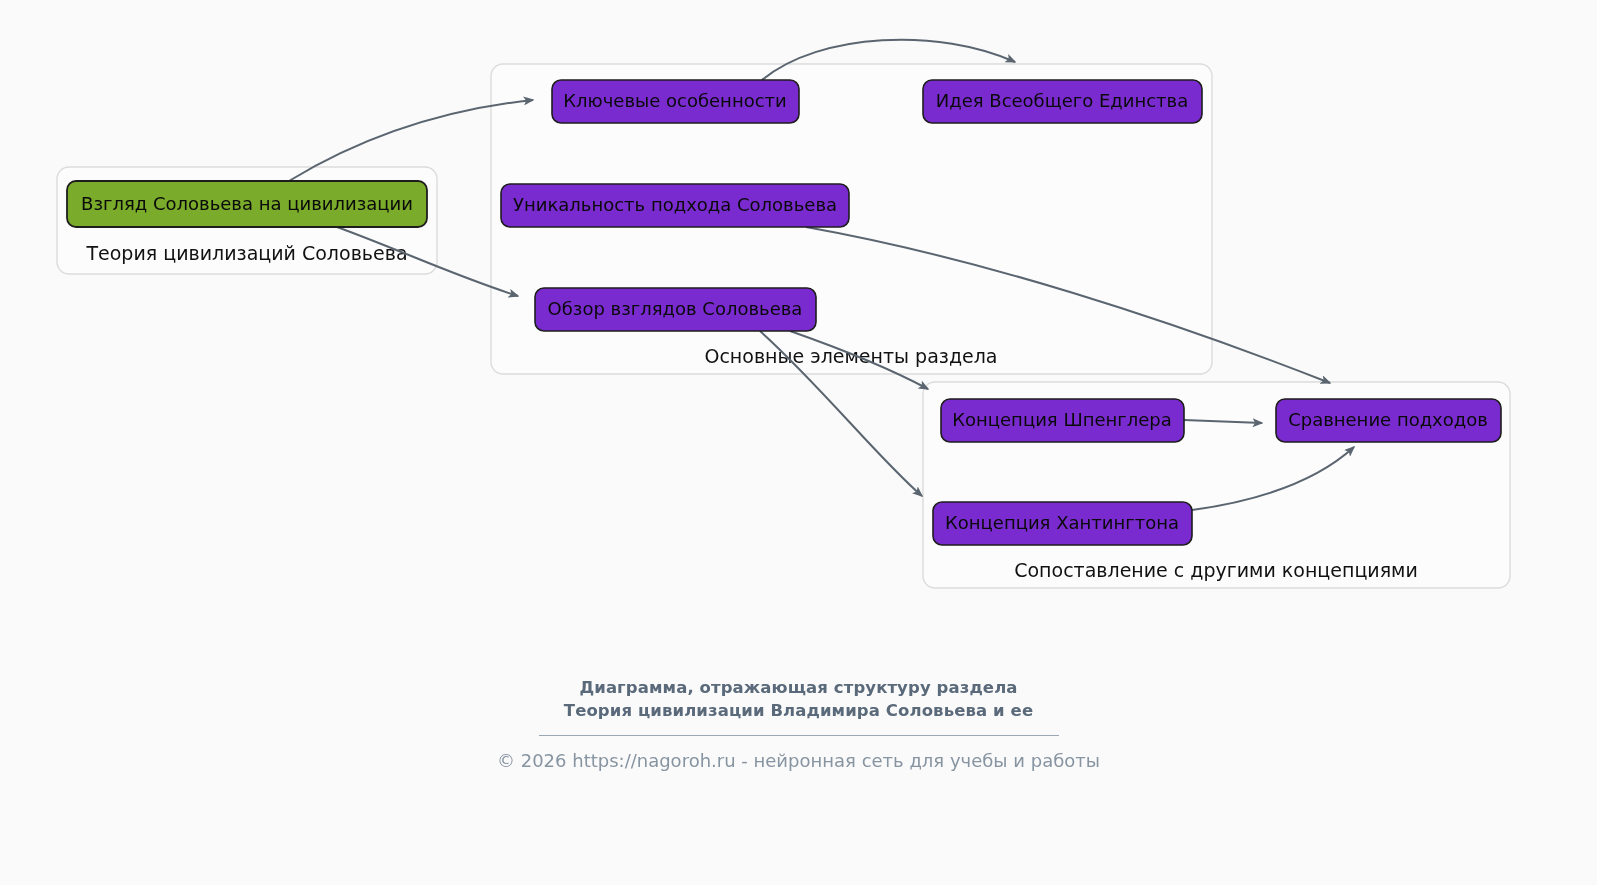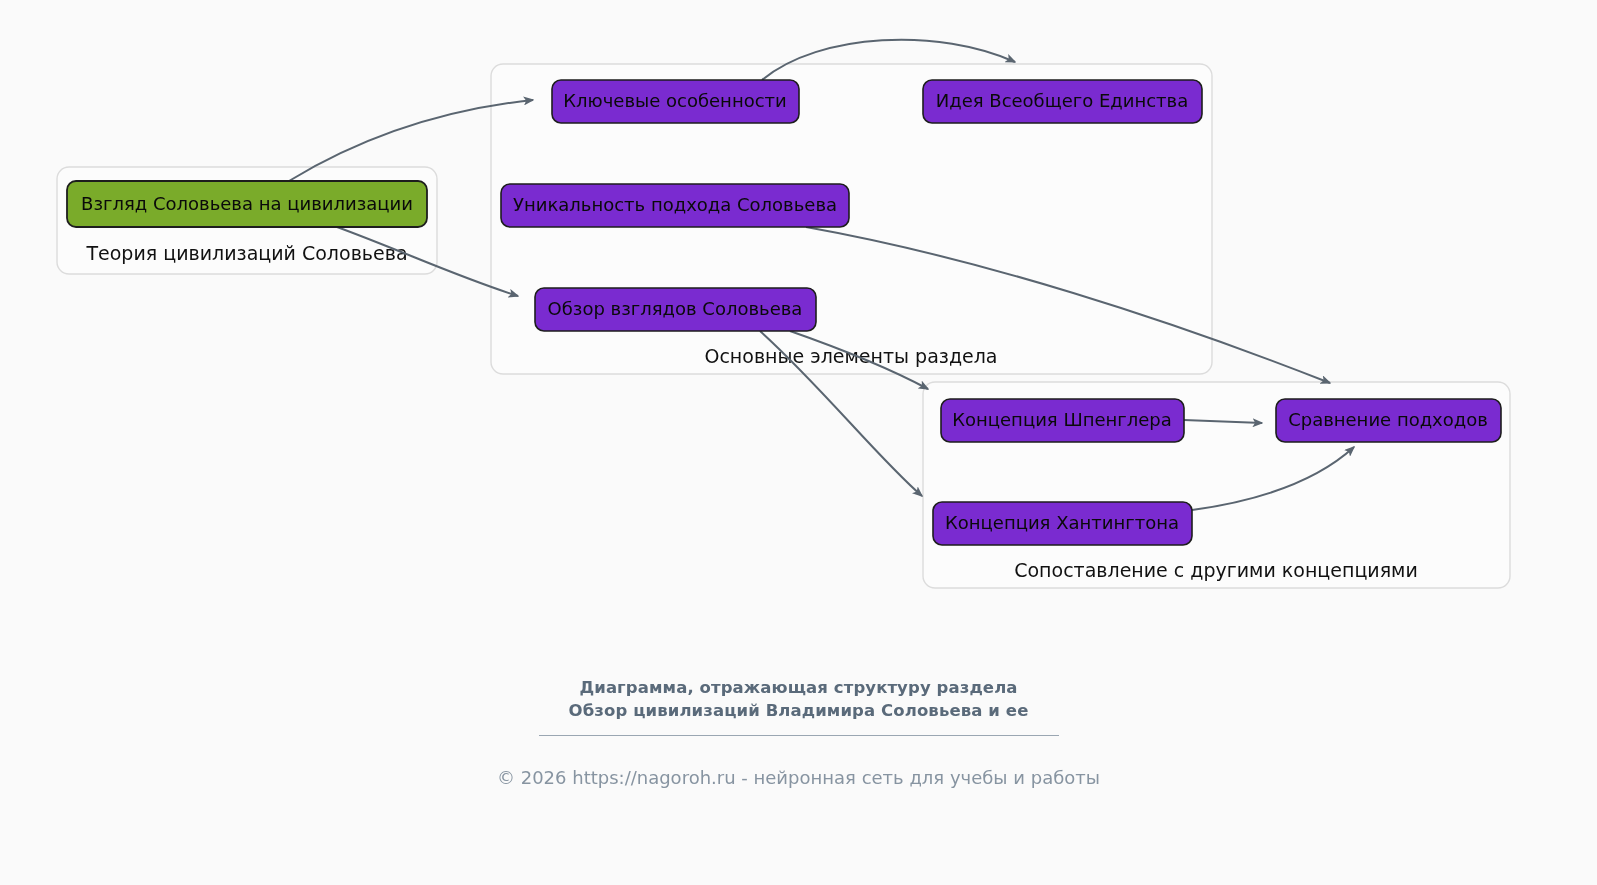--- a/index.html
+++ b/index.html
@@ -77,21 +77,21 @@
     line-height: 1.42;
     letter-spacing: 0.1px;
   }
   .footer-rule {
     width: 520px;
     height: 0;
     margin: 12px auto 0 auto;
     border-top: 1.5px solid #9aa6b2;
   }
   .footer-credit {
-    margin-top: 31px;
+    margin-top: 14px;
     font-family: "DejaVu Sans", "Liberation Sans", sans-serif;
     font-size: 18px;
     color: #8794a1;
   }
 </style>
 </head>
 <body>
 
 <div id="diagram-root">
   <svg class="diagram-canvas" viewBox="0 0 1597 885" xmlns="http://www.w3.org/2000/svg">
@@ -171,18 +171,18 @@
 
     <g>
       <rect class="node-rect-purple" x="933" y="502" width="259" height="43" rx="9" ry="9"></rect>
       <text class="node-label" x="1062" y="524">Концепция Хантингтона</text>
     </g>
   </svg>
 
   <div class="footer-block">
     <div class="footer-caption">
       <div>Диаграмма, отражающая структуру раздела</div>
-      <div>Обзор цивилизаций Владимира Соловьева и ее</div>
+      <div>Теория цивилизации Владимира Соловьева и ее</div>
     </div>
     <div class="footer-rule"></div>
     <div class="footer-credit">© 2026 https://nagoroh.ru - нейронная сеть для учебы и работы</div>
   </div>
 </div>
 
 </body></html>

